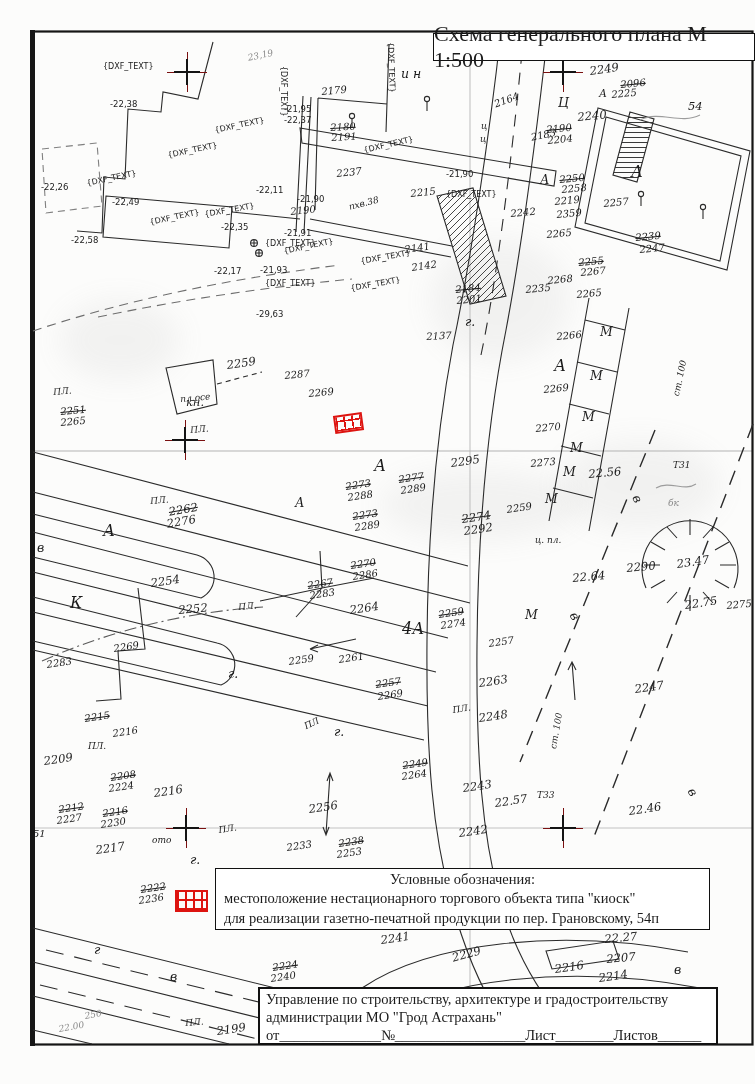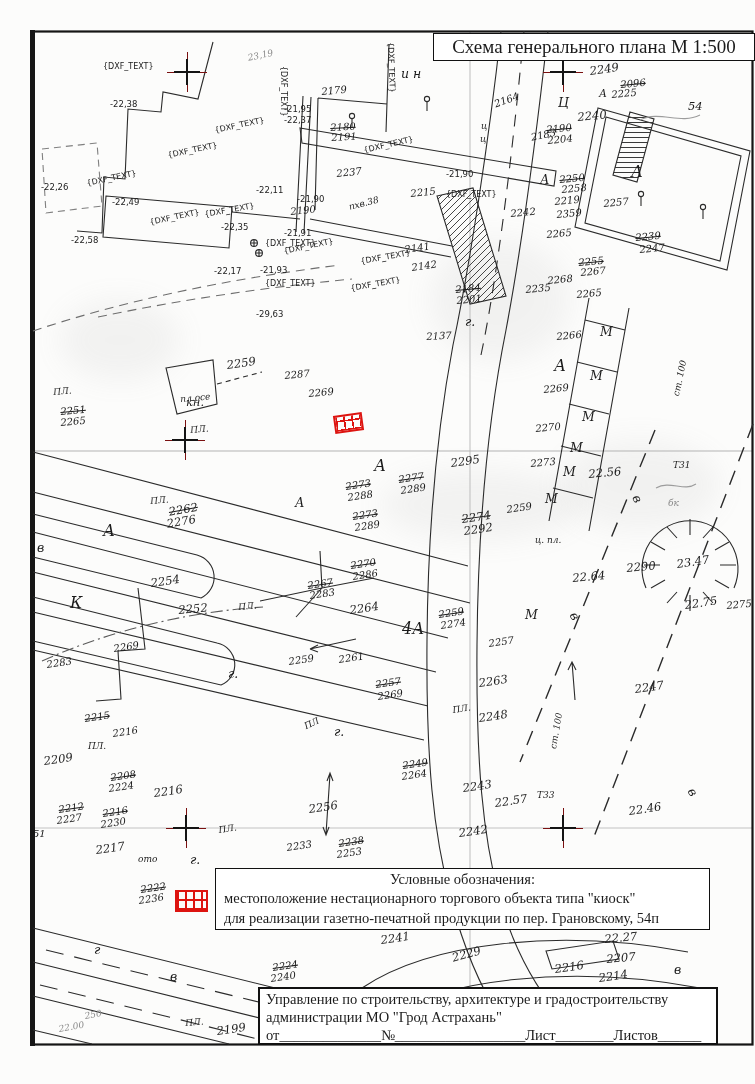--- a/index.html
+++ b/index.html
@@ -13,21 +13,21 @@
   .handS{font-family:"DejaVu Serif",serif;font-style:italic;font-size:9px;}
   .letter{font-family:"DejaVu Serif",serif;font-style:italic;font-size:12.5px;}
   .letterS{font-family:"DejaVu Serif",serif;font-style:italic;font-size:10.5px;}
   .letterB{font-family:"DejaVu Serif",serif;font-style:italic;font-size:16px;}
   .dxf{font-family:"DejaVu Sans",sans-serif;font-size:8px;letter-spacing:0;}
   .elev{font-family:"DejaVu Sans",sans-serif;font-size:8.5px;}
   .gray{color:#8a8a8a;}
   .strike{text-decoration:line-through;text-decoration-thickness:1px;}
   .titlebox{position:absolute;left:433px;top:33px;width:320px;height:26px;background:#fff;
             border:1.6px solid #111;display:flex;align-items:center;justify-content:center;
-            font-size:19px;}
+            font-size:22px;}
   .legend{position:absolute;left:215px;top:868px;width:495px;height:62px;background:#fff;
           border:1.6px solid #111;padding:2px 8px 0 8px;box-sizing:border-box;font-size:14.5px;}
   .legend-h{text-align:center;margin-bottom:1px;}
   .legend-l{text-align:left;line-height:1.35;}
   .tblock{position:absolute;left:258px;top:987px;width:460px;height:58px;background:#fff;
           border:2.5px solid #111;box-sizing:border-box;padding:1px 6px;font-size:14.5px;line-height:1.25;}
   .cross{position:absolute;width:40px;height:40px;pointer-events:none;}
   .cross span{position:absolute;}
   .redgrid{position:absolute;box-sizing:border-box;}
 </style>
@@ -301,21 +301,21 @@
       <span class="lbl handS" style="left: 88px; top: 742px;">ПЛ.</span>
       <span class="lbl num strike" style="left: 110px; top: 773px; transform: rotate(-8deg);">2208</span>
       <span class="lbl num" style="left: 108px; top: 784px; transform: rotate(-8deg);">2224</span>
       <span class="lbl hand" style="left: 153px; top: 788px; transform: rotate(-8deg);">2216</span>
       <span class="lbl num strike" style="left: 58px; top: 805px; transform: rotate(-8deg);">2212</span>
       <span class="lbl num" style="left: 56px; top: 816px; transform: rotate(-8deg);">2227</span>
       <span class="lbl num strike" style="left: 102px; top: 809px; transform: rotate(-8deg);">2216</span>
       <span class="lbl num" style="left: 100px; top: 820px; transform: rotate(-8deg);">2230</span>
       <span class="lbl num" style="left: 33px; top: 829px;">51</span>
       <span class="lbl hand" style="left: 95px; top: 845px; transform: rotate(-8deg);">2217</span>
-      <span class="lbl handS" style="left: 138px; top: 836px; margin-top: 19px;">ото</span>
+      <span class="lbl handS" style="left: 152px; top: 836px;">ото</span>
       <span class="lbl letter" style="left: 190px; top: 854px;">г.</span>
       <span class="lbl handS" style="left: 218px; top: 826px; transform: rotate(-8deg);">ПЛ.</span>
       <span class="lbl num strike" style="left: 140px; top: 885px; transform: rotate(-8deg);">2222</span>
       <span class="lbl num" style="left: 138px; top: 896px; transform: rotate(-8deg);">2236</span>
       <span class="lbl num strike" style="left: 272px; top: 963px; transform: rotate(-8deg);">2224</span>
       <span class="lbl num" style="left: 270px; top: 974px; transform: rotate(-8deg);">2240</span>
       <span class="lbl hand" style="left: 380px; top: 935px; transform: rotate(-8deg);">2241</span>
       <span class="lbl hand" style="left: 451px; top: 953px; transform: rotate(-15deg);">2229</span>
       <span class="lbl hand" style="left: 554px; top: 964px; transform: rotate(-8deg);">2216</span>
       <span class="lbl hand" style="left: 598px; top: 973px; transform: rotate(-8deg);">2214</span>

